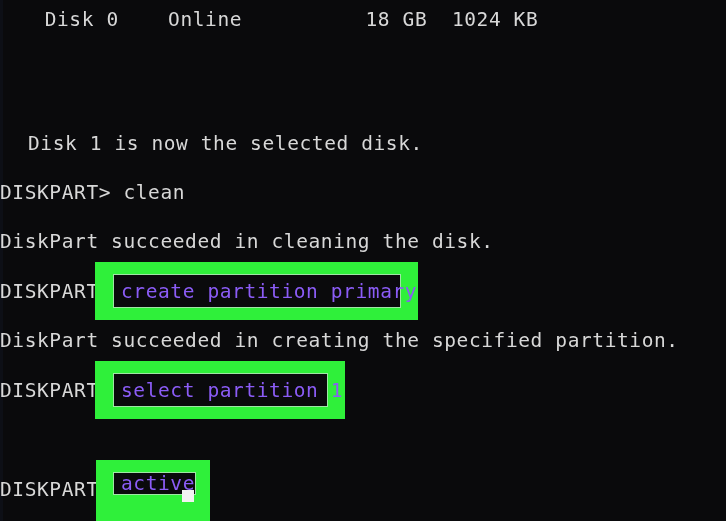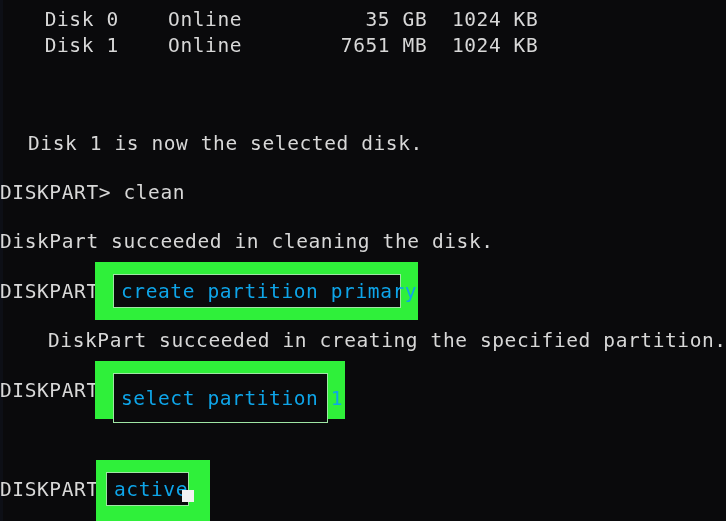--- a/index.html
+++ b/index.html
@@ -42,63 +42,62 @@
   
   .cmdbox {
     position: absolute;
     background: #0a0a0c;
     border: 1px solid #9fe6a5;
     box-sizing: border-box;
     display: flex;
     align-items: center;
   }
   .cmdbox .cmdtext {
-    color: #0ea5e9;
+    color: #8b5cf6;
     font-size: 19.5px;
     letter-spacing: 0.6px;
     white-space: pre;
     padding-left: 7px;
   }
 </style>
 </head>
 <body>
 
 <div id="screen">
 
   <div id="left-gutter"></div>
 
-  <div class="line indent" style="top:7px;">  Disk 0    Online          35 GB  1024 KB</div>
+  <div class="line indent" style="top:7px;">  Disk 0    Online          18 GB  1024 KB</div>
 
-  <div class="line indent" style="top:33px;">  Disk 1    Online        7651 MB  1024 KB</div>
 
 
   <div class="line" style="top:131px;margin-left:28px;">Disk 1 is now the selected disk.</div>
 
   <div class="line" style="top:229px;">DiskPart succeeded in cleaning the disk.</div>
 
   <div class="line" style="top:180px;">DISKPART&gt; clean</div>
 
   <div class="line" style="top:279px;">DISKPART</div>
 
-  <div class="line" style="top:328px;margin-left:48px;">DiskPart succeeded in creating the specified partition.</div>
+  <div class="line" style="top:328px;">DiskPart succeeded in creating the specified partition.</div>
 
   <div class="line" style="top:378px;">DISKPART</div>
 
 
   <div class="line" style="top:477px;">DISKPART</div>
 
   <div class="hl" style="left:95px; top:262px; width:323px; height:58px;"></div>
   <div class="cmdbox" style="left:113px; top:274px; width:288px; height:34px;">
     <span class="cmdtext">create partition primary</span>
   </div>
 
   <div class="hl" style="left:95px; top:361px; width:250px; height:58px;"></div>
-  <div class="cmdbox" style="left:113px; top:373px; width:215px; height:50px;">
+  <div class="cmdbox" style="left:113px; top:373px; width:215px; height:34px;">
     <span class="cmdtext">select partition 1</span>
   </div>
 
   <div class="hl" style="left:96px; top:460px; width:114px; height:61px;"></div>
-  <div class="cmdbox" style="left:106px; top:472px; width:83px; height:34px;">
+  <div class="cmdbox" style="left:113px; top:472px; width:83px; height:23px;">
     <span class="cmdtext">active</span>
   </div>
   <div style="position:absolute; left:182px; top:490px; width:12px; height:12px; background:#f2f2f2;"></div>
 
 </div>
 
 </body></html>

